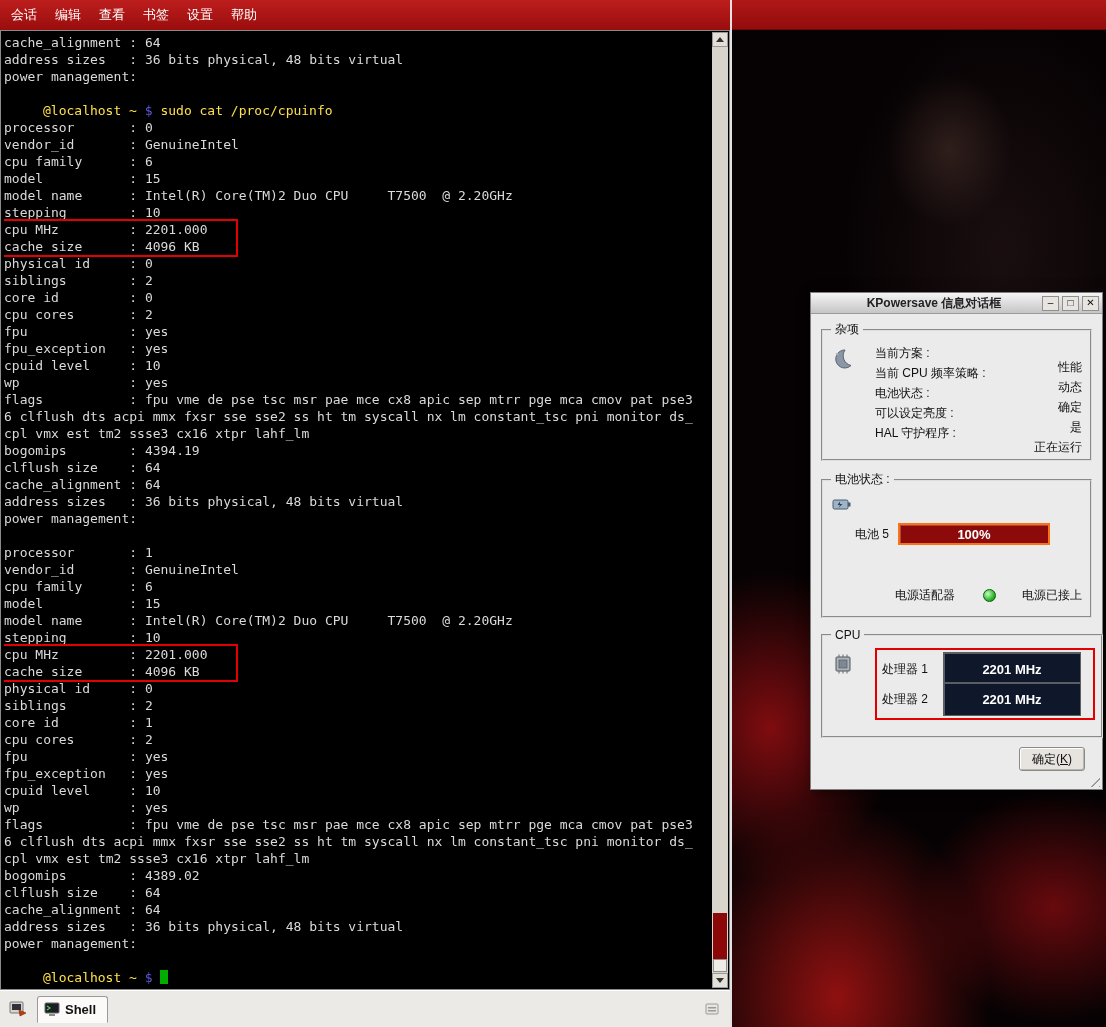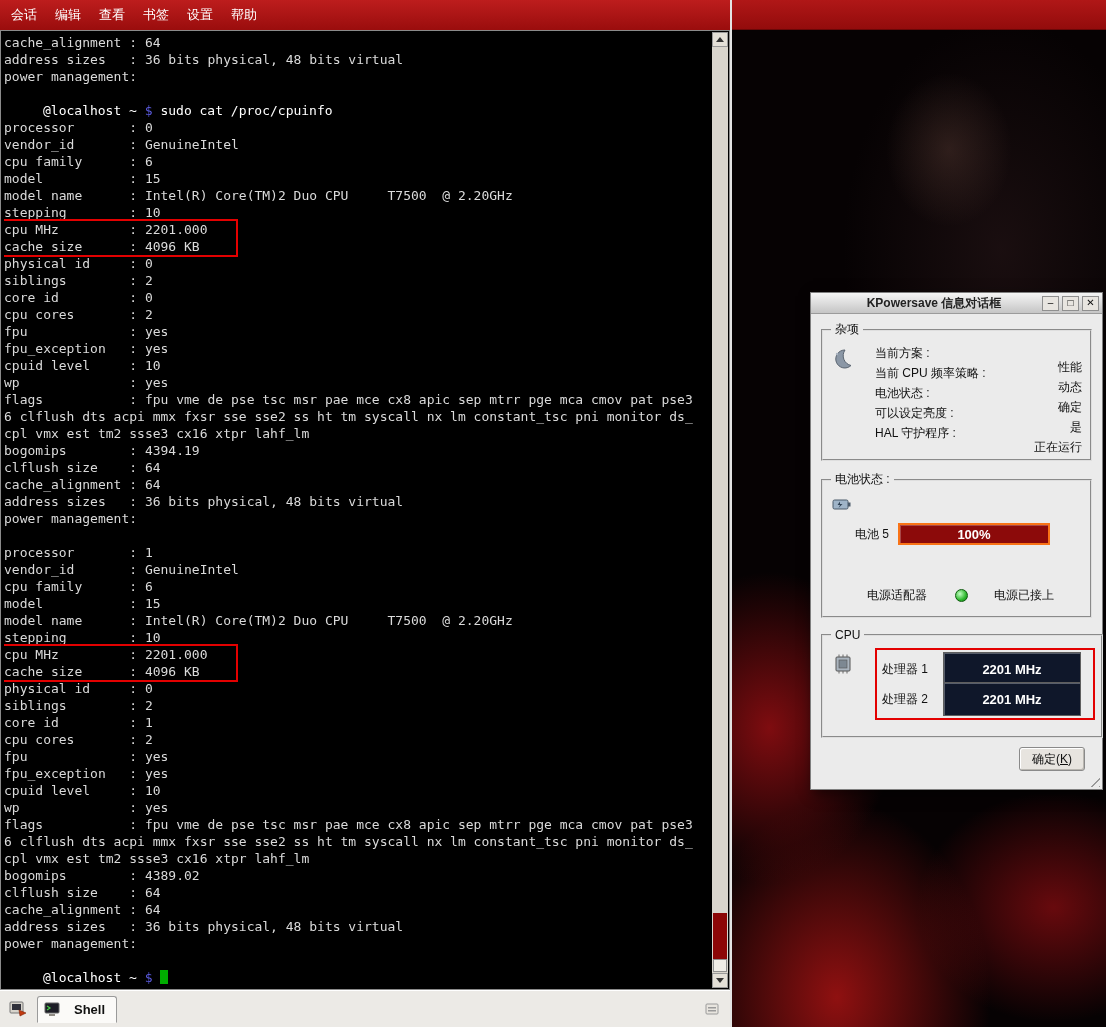--- a/index.html
+++ b/index.html
@@ -20,21 +20,21 @@
   .terminal {
     position:absolute; top:30px; left:0; width:730px; bottom:37px;
     background:#000; border:1px solid #8a8a8a;
   }
   .terminal-output {
     position:absolute; left:3px; top:3px; right:18px; bottom:3px; overflow:hidden;
     font-family:"DejaVu Sans Mono", monospace; font-size:13px; line-height:17px;
     color:#dadada; white-space:pre;
   }
   .tline { height:17px; }
-  .p-green { color:#ffffff; }
+  .p-green { color:#fde047; }
   .p-blue  { color:#5b5bdf; }
   .censor { display:inline-block; width:39px; height:12px; background:#000; }
   .cursor { display:inline-block; width:8px; height:14px; background:#00ad00; vertical-align:-2px; }
   .hl-group { outline:2px solid #e30000; width:232px; }
 
   .scrollbar { position:absolute; top:1px; right:1px; bottom:1px; width:16px; background:#d9d5cd; }
   .sb-btn { position:absolute; left:0; width:16px; height:15px; background:#e4e0d8; border:1px solid #9a9a9a;
             display:flex; align-items:center; justify-content:center; }
   .sb-up { top:0; } .sb-down { bottom:0; }
   .tri { width:0; height:0; border-left:4px solid transparent; border-right:4px solid transparent; }
@@ -42,21 +42,21 @@
   .sb-red   { position:absolute; left:1px; right:1px; bottom:29px; height:46px; background:#8c0707; }
   .sb-thumb { position:absolute; left:1px; right:1px; bottom:16px; height:13px; background:#efece6; border:1px solid #909090; }
 
   .taskbar {
     position:absolute; bottom:0; left:0; width:730px; height:37px;
     background:#eceae6; border-top:1px solid #ffffff;
     display:flex; align-items:center; padding:4px 6px; gap:7px;
   }
   .tb-btn { width:24px; height:24px; display:flex; align-items:center; justify-content:center; }
   .tab {
-    display:flex; align-items:center; gap:14px; height:27px; padding:0 11px 0 6px;
+    display:flex; align-items:center; gap:5px; height:27px; padding:0 11px 0 6px;
     background:#fbfaf8; border:1px solid #9a9a9a; border-bottom-color:#fbfaf8;
     border-radius:3px 3px 0 0; font-weight:bold; font-size:13px; color:#111;
   }
   .flex1 { flex:1; }
 
   
   #right-panel { position:absolute; left:730px; top:0; width:376px; height:1027px; background:#050203; border-left:2px solid #e3e3e3; }
   .right-topbar { height:30px; background:linear-gradient(#b01717,#930c0c); border-bottom:1px solid #6b0707; }
   .scene {
     position:absolute; top:30px; left:0; right:0; bottom:0;
@@ -96,21 +96,21 @@
   .rows { flex:1; padding-top:3px; }
   .mrow { display:flex; justify-content:space-between; align-items:center; height:20px; }
   .mval { font-weight:normal;margin-top:28px; }
 
   .brow { display:flex; align-items:center; gap:9px; margin:6px 0 0 24px; }
   .progress {
     width:152px; height:22px; background:#8c0a0a; border:2px solid #f97316;
     box-shadow:inset 1px 1px 0 rgba(255,255,255,0.25);
     color:#fff; font-weight:bold; display:flex; align-items:center; justify-content:center; font-size:13px;
   }
-  .acrow { display:flex; align-items:center; margin:42px 0 0 36px; }
+  .acrow { display:flex; align-items:center; margin:42px 0 0 36px;justify-content:flex-end; }
   .ac-label { width:88px; }
   .led {
     width:13px; height:13px; border-radius:50%; margin:0 26px 0 0;
     background:radial-gradient(circle at 35% 35%, #c2ffc2, #2eb82e 60%, #157a15);
     border:1px solid #0e5c0e;
   }
 
   .cpu-rows { margin:6px 0 0 2px; padding:4px 5px; outline:2px solid #e30000; width:216px; }
   .crow { display:flex; align-items:center; gap:7px; height:30px; }
   .clbl { width:54px; }

